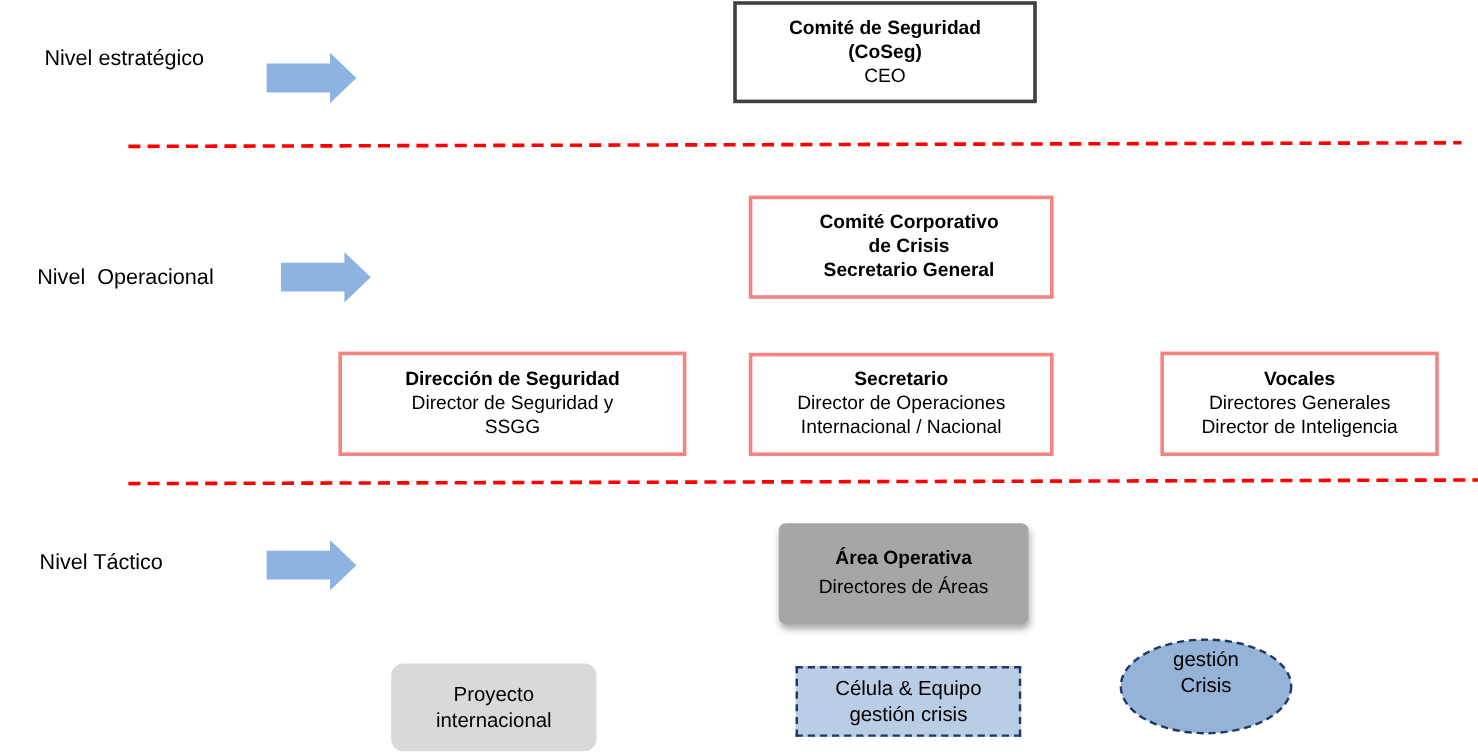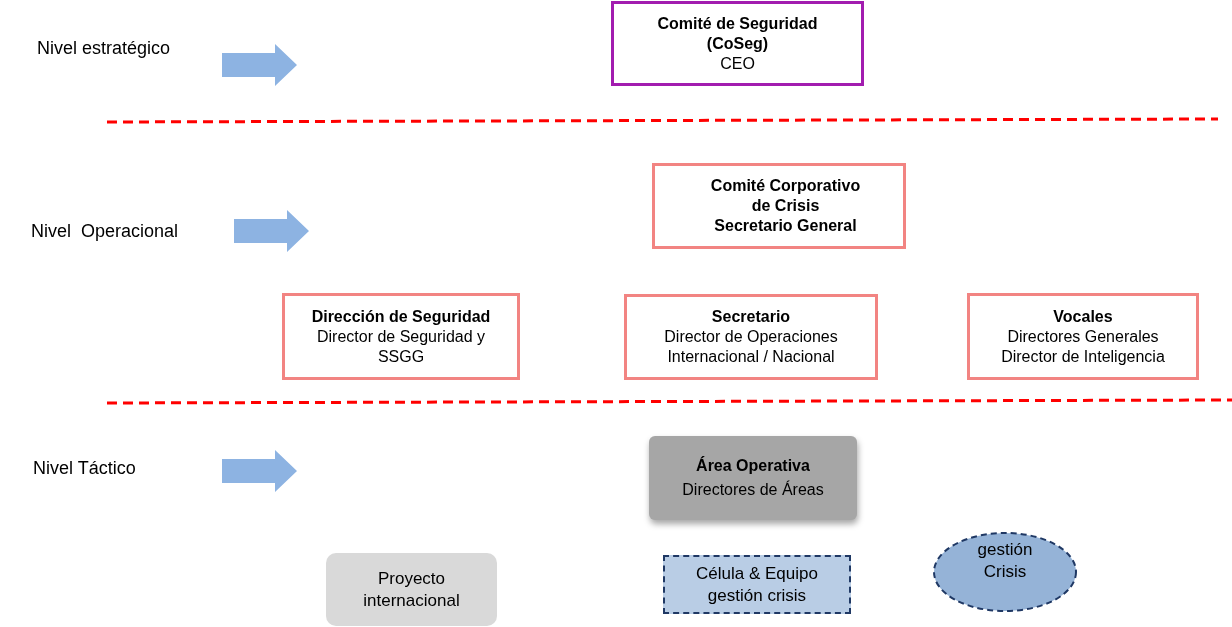--- a/index.html
+++ b/index.html
@@ -4,21 +4,21 @@
 <style>
   html, body { margin: 0; padding: 0; background: #ffffff; }
   body { width: 1232px; height: 627px; position: relative; overflow: hidden;
          font-family: "Liberation Sans", sans-serif; color: #000; }
   .level-label { position: absolute; font-size: 18px; white-space: pre; }
   .arrow { position: absolute; }
   .divider { position: absolute; left: 0; top: 0; }
   .box { position: absolute; box-sizing: border-box; display: flex; flex-direction: column;
          align-items: center; justify-content: center; text-align: center; font-size: 16px; line-height: 20px; }
   .box .title { font-weight: bold; }
-  .blue-box { border: 3px solid #a21caf; background: #fff; }
+  .blue-box { border: 3px solid #404040; background: #fff; }
   .red-box { border: 3px solid #f28482; background: #fff; }
   .gray-box { background: #a6a6a6; border-radius: 6px; box-shadow: 1px 4px 6px rgba(0,0,0,0.35); }
   .light-box { background: #d9d9d9; border-radius: 10px; font-size: 17px; }
   .dashed-box { background: #b9cde5; border: 2px dashed #1f3864; font-size: 17px; }
   .ellipse { position: absolute; }
   .ellipse-text { position: absolute; text-align: center; font-size: 17px; line-height: 22px; }
 </style>
 </head>
 <body>
 
@@ -40,27 +40,27 @@
 <svg class="arrow" style="left:222px; top:450px;" width="76" height="42">
   <polygon points="0,9 53,9 53,0 75,21 53,42 53,33 0,33" fill="#8db3e2"></polygon>
 </svg>
 
 <div class="box blue-box" style="left:611px; top:1px; width:253px; height:85px;">
   <div class="title">Comité de Seguridad</div>
   <div class="title">(CoSeg)</div>
   <div>CEO</div>
 </div>
 
-<div class="box red-box" style="left:652px; top:163px; width:254px; height:86px;padding-left:13px;">
+<div class="box red-box" style="left:624px; top:163px; width:254px; height:86px;padding-left:13px;">
   <div class="title">Comité Corporativo</div>
   <div class="title">de Crisis</div>
   <div class="title">Secretario General</div>
 </div>
 
-<div class="box red-box" style="left:282px; top:293px; width:238px; height:87px;">
+<div class="box red-box" style="left:282px; top:293px; width:290px; height:87px;">
   <div class="title">Dirección de Seguridad</div>
   <div>Director de Seguridad y</div>
   <div>SSGG</div>
 </div>
 
 <div class="box red-box" style="left:624px; top:294px; width:254px; height:86px;">
   <div class="title">Secretario</div>
   <div>Director de Operaciones</div>
   <div>Internacional / Nacional</div>
 </div>

